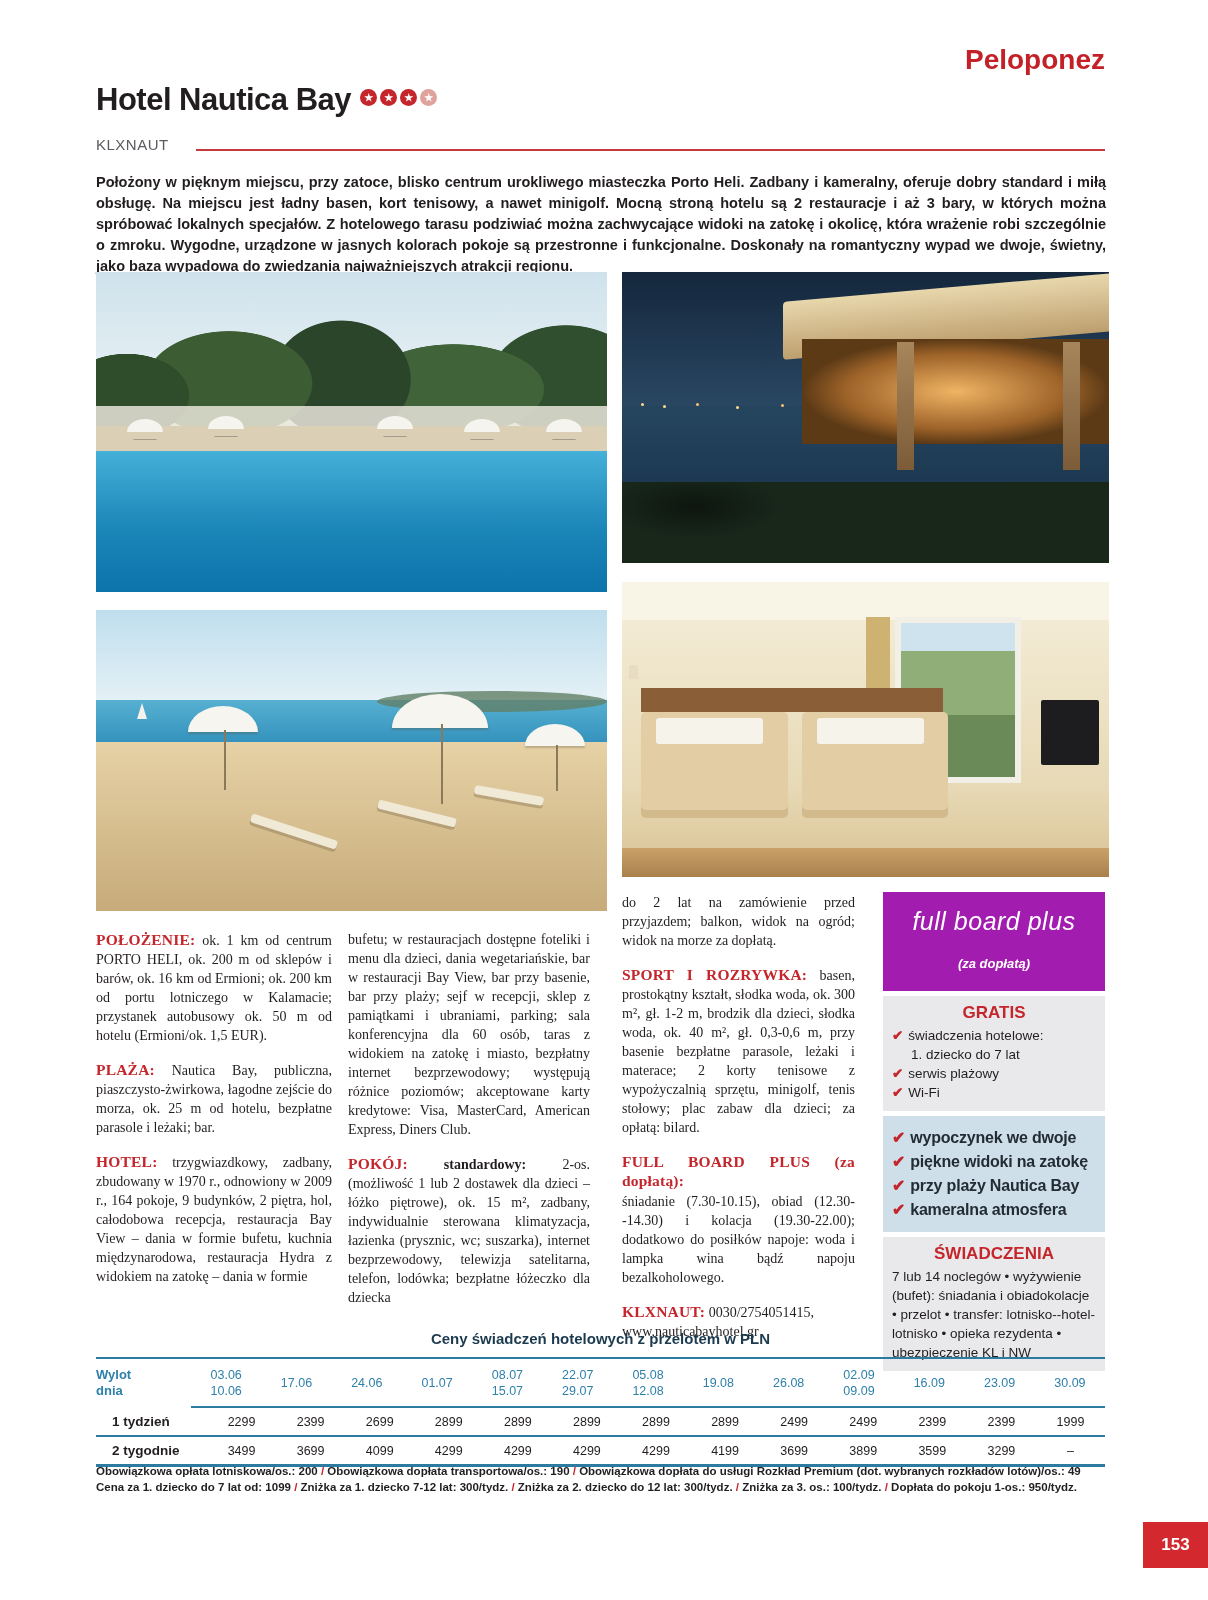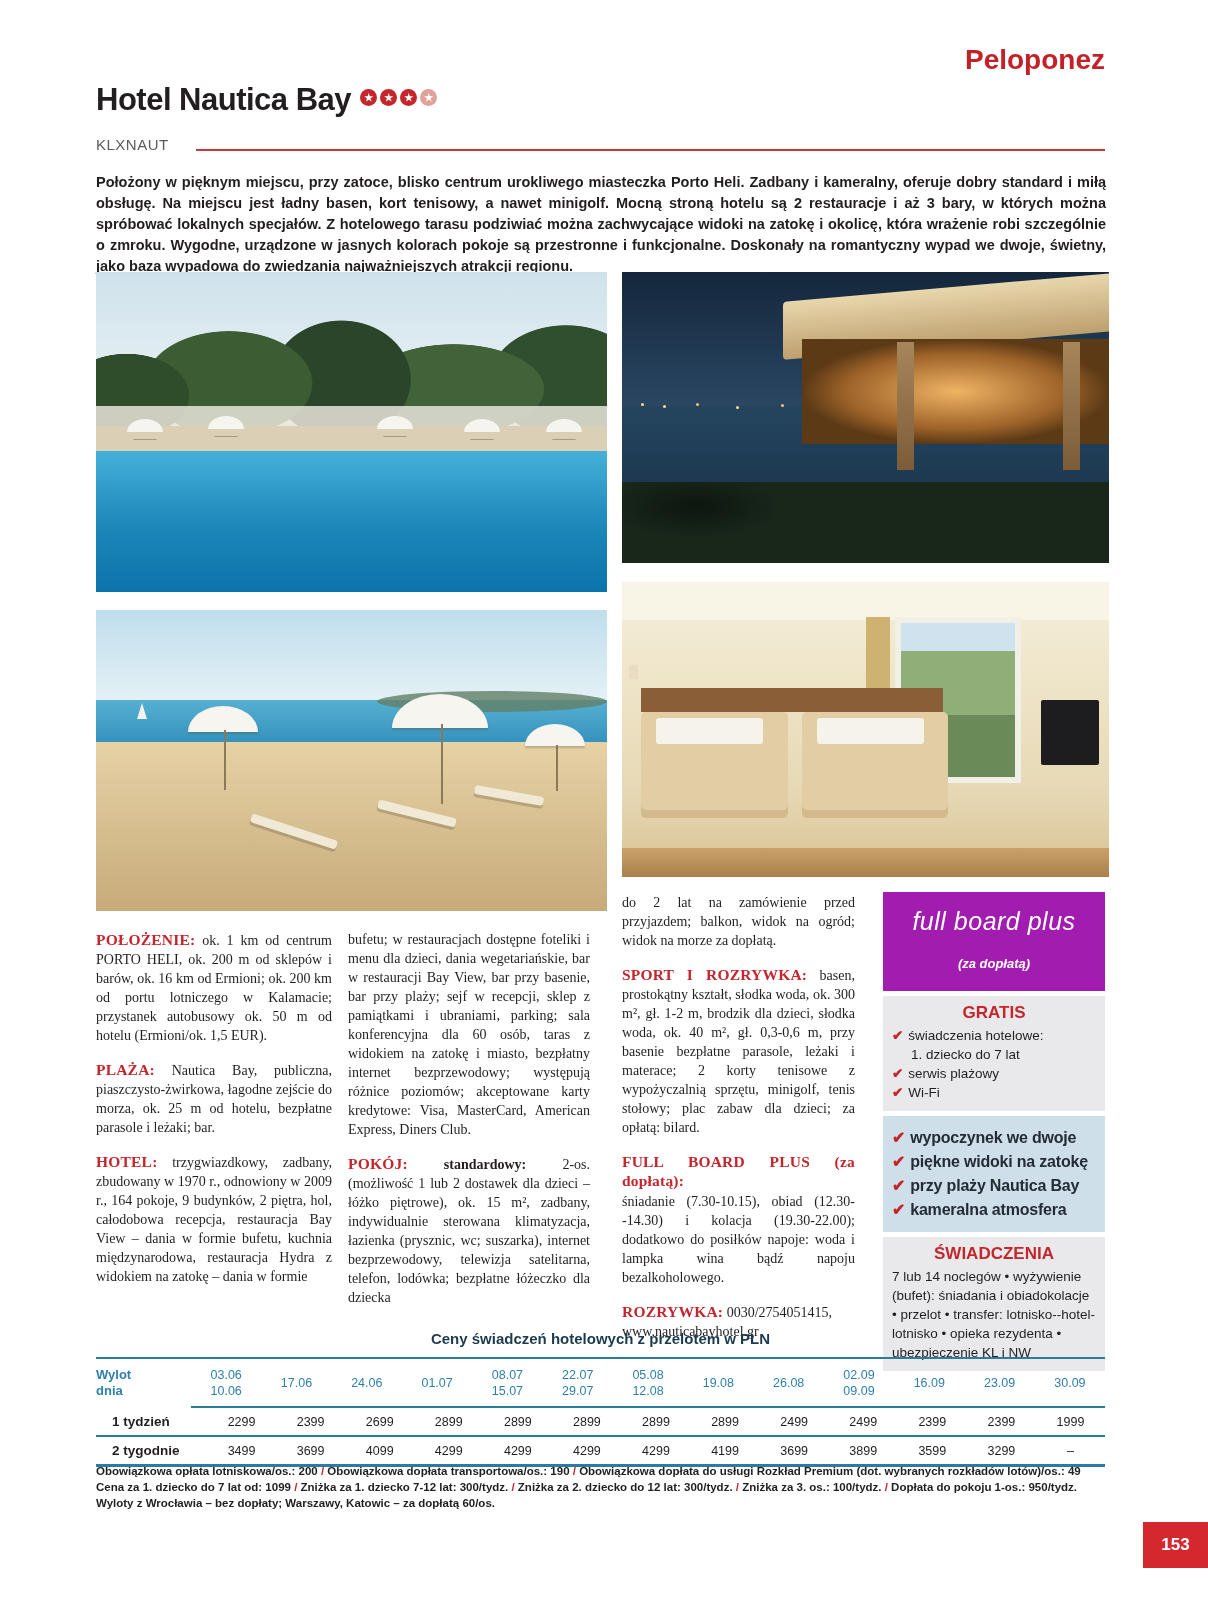--- a/index.html
+++ b/index.html
@@ -196,21 +196,21 @@
 
   <div class="col" id="col2">
     <p class="block">bufetu; w restauracjach dostępne foteliki i menu dla dzieci, dania wegetariańskie, bar w restauracji Bay View, bar przy basenie, bar przy plaży; sejf w recepcji, sklep z pamiątkami i ubraniami, parking; sala konferencyjna dla 60 osób, taras z widokiem na zatokę i miasto, bezpłatny internet bezprzewodowy; występują różnice poziomów; akceptowane karty kredytowe: Visa, MasterCard, American Express, Diners Club.</p>
     <p class="block"><span class="h">POKÓJ:</span> <span class="lead-b">standardowy:</span> <span>2-os. (możliwość 1 lub 2 dostawek dla dzieci – łóżko piętrowe), ok. 15 m², zadbany, indywidualnie sterowana klimatyzacja, łazienka (prysznic, wc; suszarka), internet bezprzewodowy, telewizja satelitarna, telefon, lodówka; bezpłatne łóżeczko dla dziecka</span></p>
   </div>
 
   <div class="col" id="col3">
     <p class="block">do 2 lat na zamówienie przed przyjazdem; balkon, widok na ogród; widok na morze za dopłatą.</p>
     <p class="block"><span class="h">SPORT I ROZRYWKA:</span> <span>basen, prostokątny kształt, słodka woda, ok. 300 m², gł. 1-2 m, brodzik dla dzieci, słodka woda, ok. 40 m², gł. 0,3-0,6 m, przy basenie bezpłatne parasole, leżaki i materace; 2 korty tenisowe z wypożyczalnią sprzętu, minigolf, tenis stołowy; plac zabaw dla dzieci; za opłatą: bilard.</span></p>
     <p class="block"><span class="h h-block">FULL BOARD PLUS (za dopłatą):</span><span>śniadanie (7.30-10.15), obiad (12.30--14.30) i kolacja (19.30-22.00); dodatkowo do posiłków napoje: woda i lampka wina bądź napoju bezalkoholowego.</span></p>
-    <p class="block kontakt"><span class="h">ROZRYWKA:</span> <span>0030/2754051415,</span><br><span class="website">www.nauticabayhotel.gr</span></p>
+    <p class="block kontakt"><span class="h">KLXNAUT:</span> <span>0030/2754051415,</span><br><span class="website">www.nauticabayhotel.gr</span></p>
   </div>
 
   <div id="sidebar">
     <div class="sb-banner">
       <div class="t1">full board plus</div>
       <div class="t2">(za dopłatą)</div>
     </div>
     <div class="sb-box">
       <div class="sb-heading">GRATIS</div>
       <div id="gratis-items">
@@ -343,16 +343,15 @@
           <div class="pt-col">3299</div>
           <div class="pt-col">–</div>
         </div>
         <div class="pt-line thick"></div>
       </div>
   </div>
 
   <div id="footer-notes">
       <p>Obowiązkowa opłata lotniskowa/os.: 200<span class="sep"> / </span>Obowiązkowa dopłata transportowa/os.: 190<span class="sep"> / </span>Obowiązkowa dopłata do usługi Rozkład Premium (dot. wybranych rozkładów lotów)/os.: 49</p>
       <p>Cena za 1. dziecko do 7 lat od: 1099<span class="sep"> / </span>Zniżka za 1. dziecko 7-12 lat: 300/tydz.<span class="sep"> / </span>Zniżka za 2. dziecko do 12 lat: 300/tydz.<span class="sep"> / </span>Zniżka za 3. os.: 100/tydz.<span class="sep"> / </span>Dopłata do pokoju 1-os.: 950/tydz.</p>
-      <p>Wyloty z Wrocławia – bez dopłaty; Warszawy, Katowic – za dopłatą 60/os.</p>
     </div>
   <div id="page-number">153</div>
 </div>
 
 </body></html>

